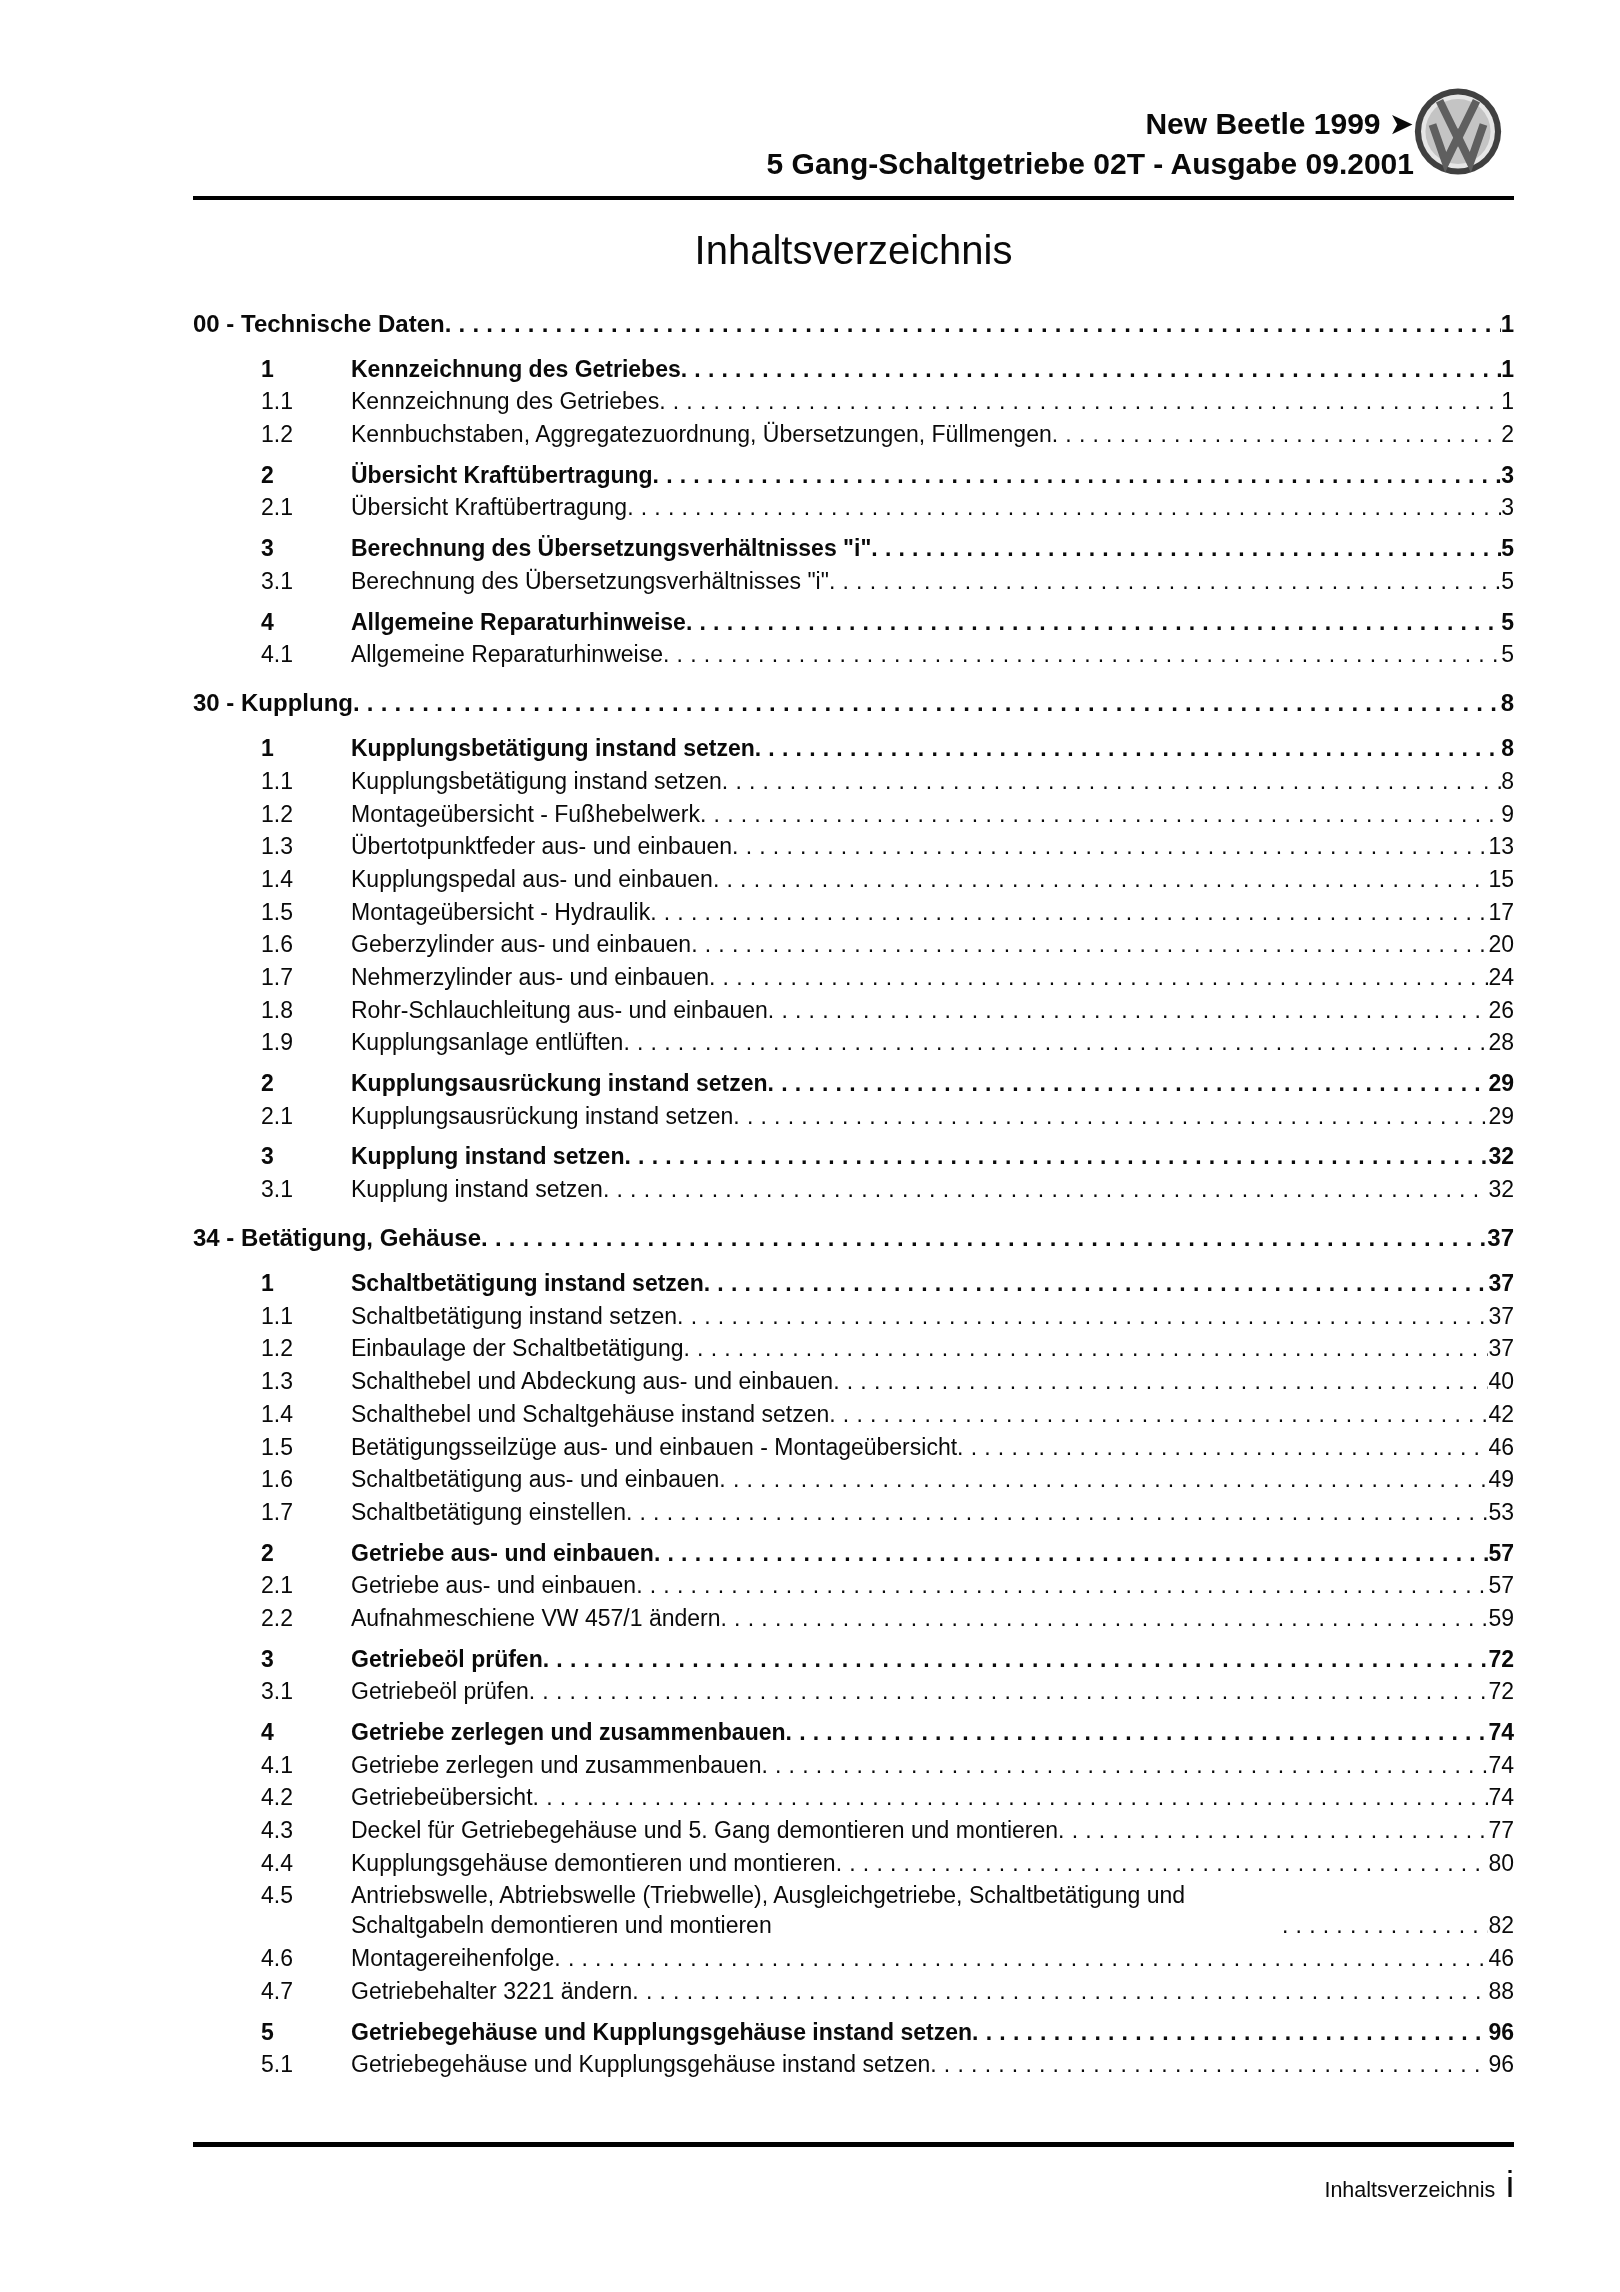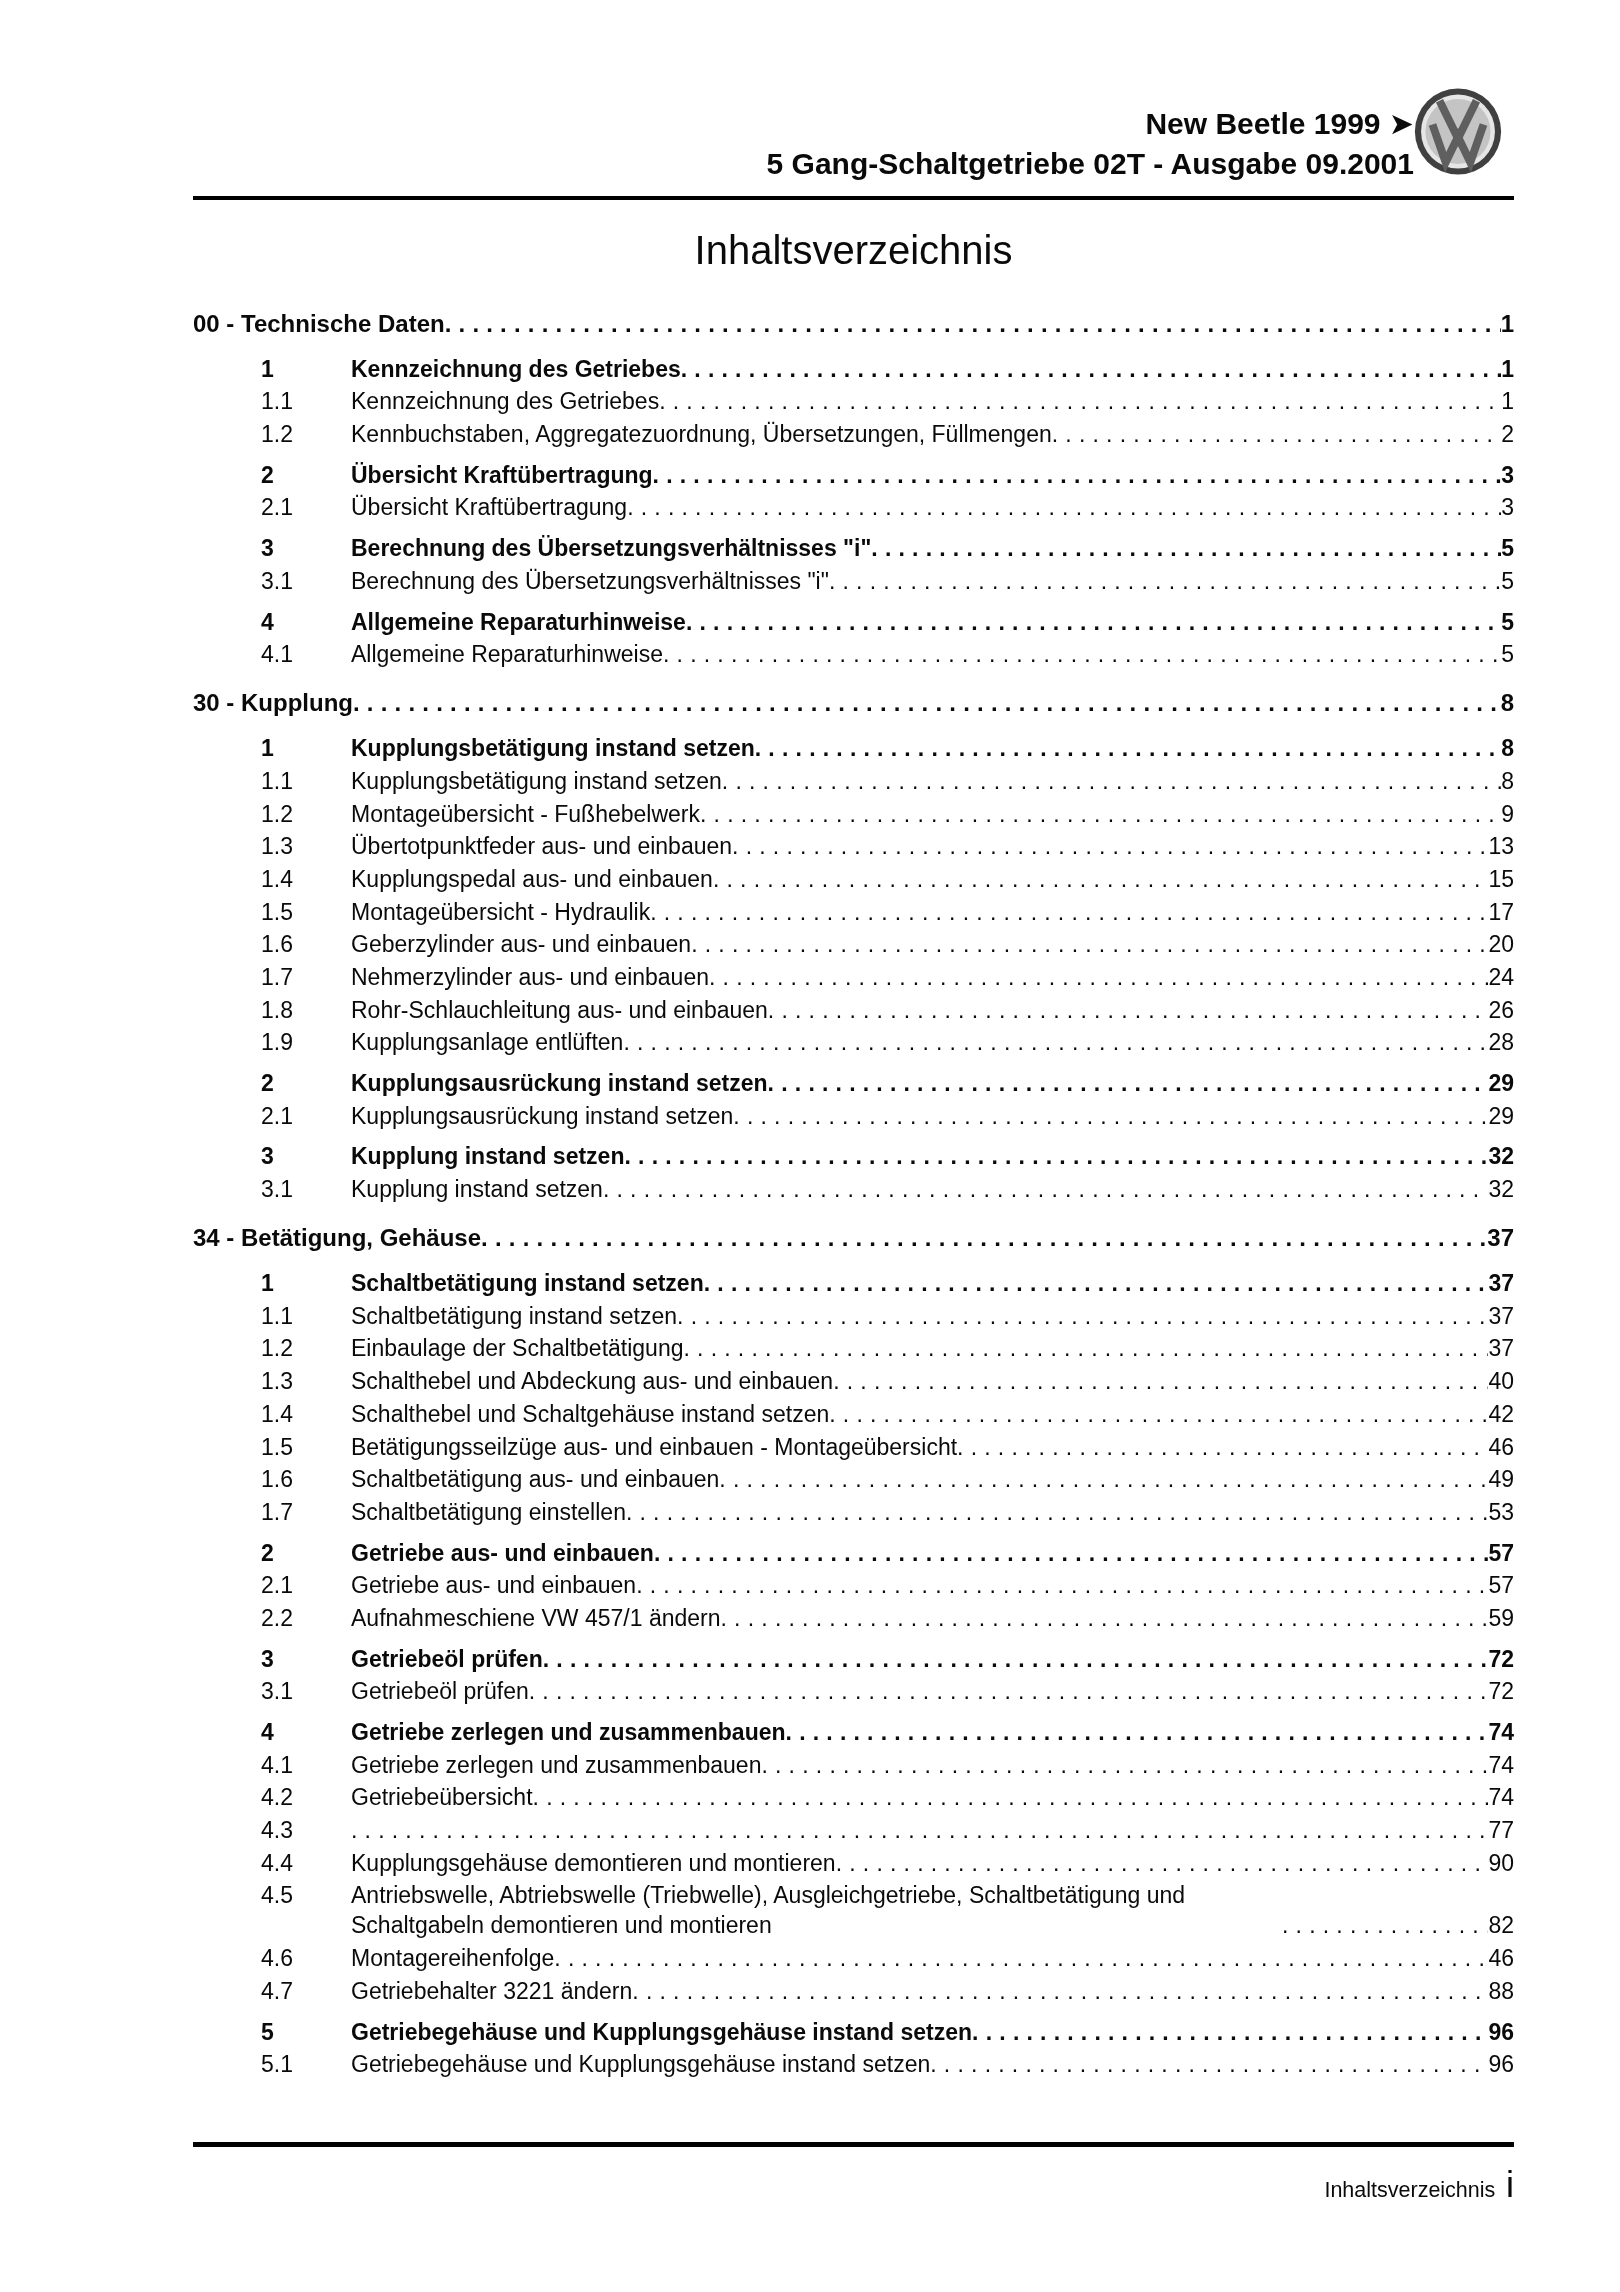--- a/index.html
+++ b/index.html
@@ -367,29 +367,30 @@
 
   <div class="row item-row">
     <span class="num">4.2</span>
     <span class="ttl">Getriebeübersicht</span>
     <span class="dots"></span>
     <span class="pg">74</span>
   </div>
 
   <div class="row item-row">
     <span class="num">4.3</span>
+    <span class="ttl">Deckel für Getriebegehäuse und 5. Gang demontieren und montieren</span>
     <span class="dots"></span>
     <span class="pg">77</span>
   </div>
 
   <div class="row item-row">
     <span class="num">4.4</span>
     <span class="ttl">Kupplungsgehäuse demontieren und montieren</span>
     <span class="dots"></span>
-    <span class="pg">90</span>
+    <span class="pg">80</span>
   </div>
 
   <div class="row item-row">
     <span class="num">4.5</span>
     <span class="ttl">Antriebswelle, Abtriebswelle (Triebwelle), Ausgleichgetriebe, Schaltbetätigung und Schaltgabeln demontieren und montieren</span>
     <span class="dots"></span>
     <span class="pg">82</span>
   </div>
 
   <div class="row item-row">

